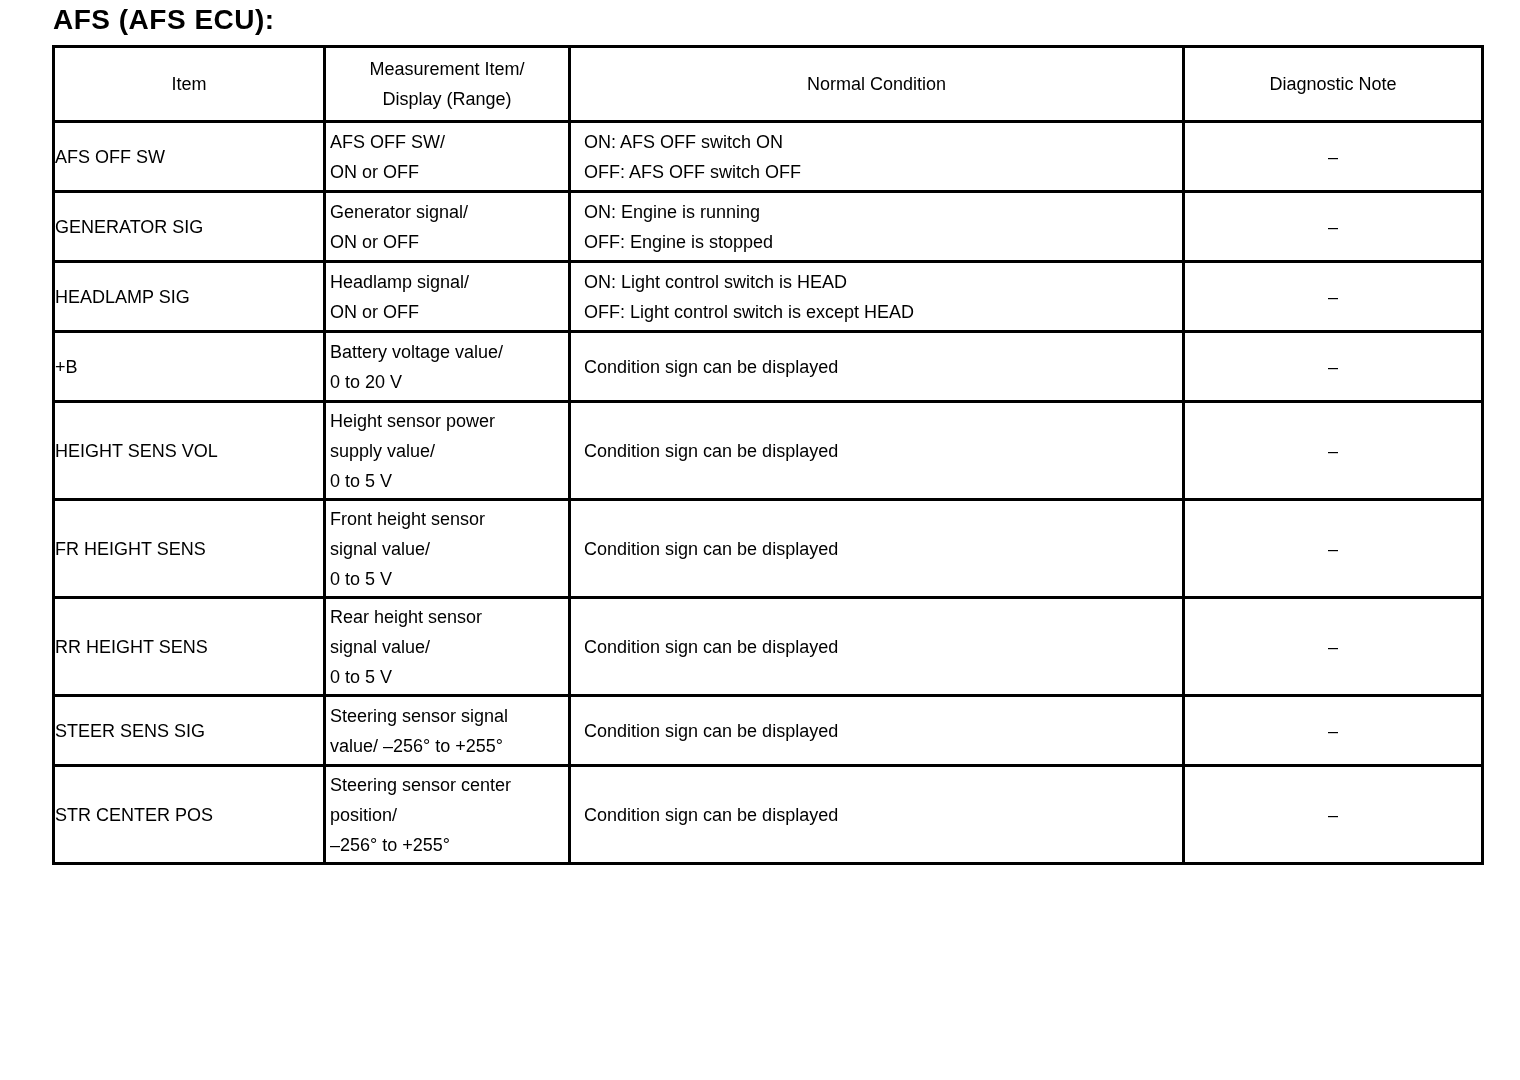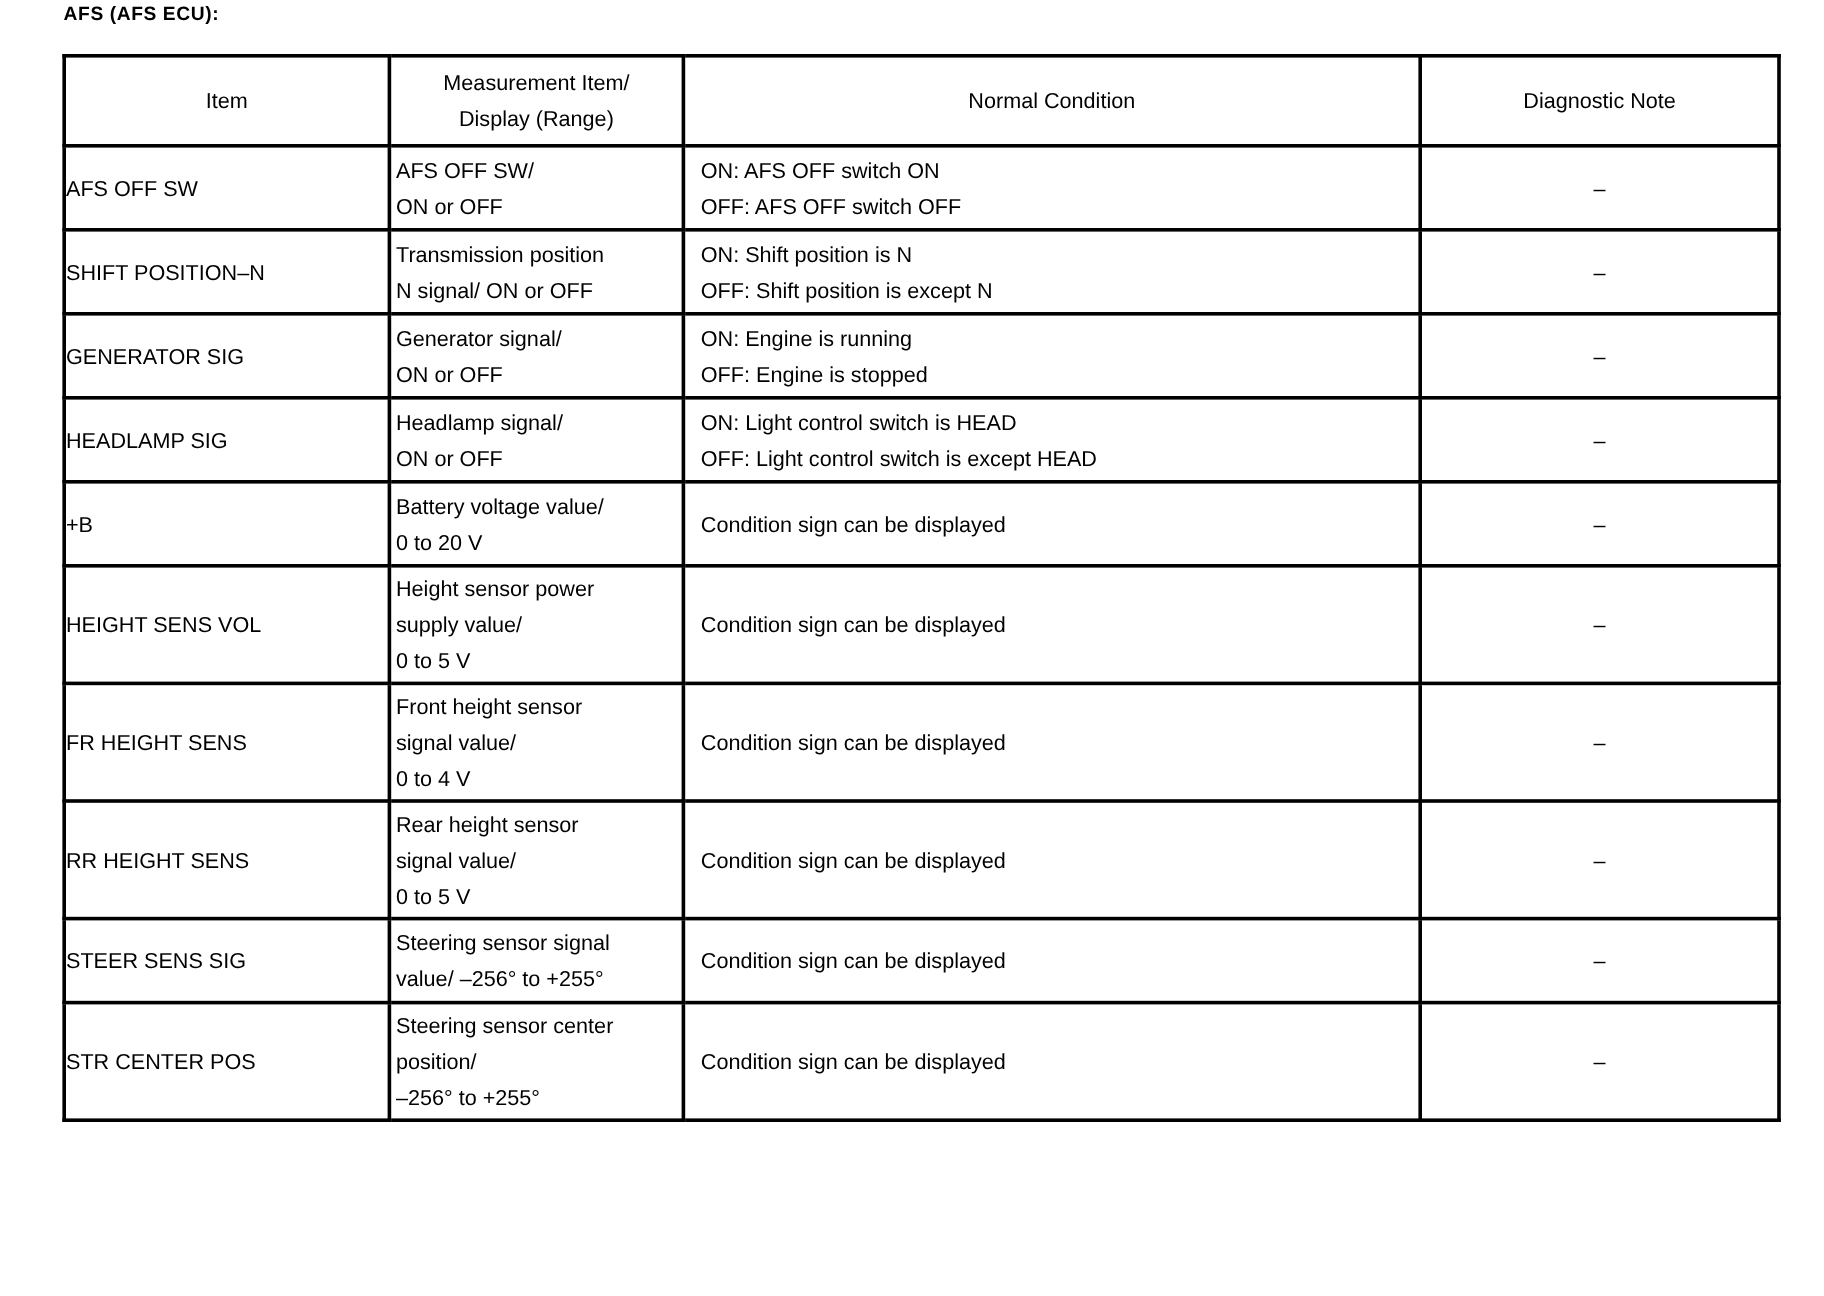--- a/index.html
+++ b/index.html
@@ -6,21 +6,21 @@
   html, body {
     width: 1520px; height: 1080px;
     background: #ffffff;
     font-family: "Liberation Sans", sans-serif;
     color: #000000;
     overflow: hidden;
   }
   .page-title {
     position: absolute;
     left: 53px; top: 4px;
-    font-size: 16px;
+    font-size: 28px;
     font-weight: bold;
     letter-spacing: 0.5px;
   }
   table.data-table {
     position: absolute;
     left: 52px; top: 45px;
     width: 1429px;
     border-collapse: collapse;
     table-layout: fixed;
   }
@@ -65,28 +65,20 @@
   <tbody>
     <tr class="h70">
       <td class="c-item">AFS OFF SW</td>
       <td class="c-meas">AFS OFF SW/
 ON or OFF</td>
       <td class="c-cond">ON: AFS OFF switch ON
 OFF: AFS OFF switch OFF</td>
       <td class="c-note">–</td>
     </tr>
     <tr class="h70">
-      <td class="c-item">SHIFT POSITION–N</td>
-      <td class="c-meas">Transmission position
-N signal/ ON or OFF</td>
-      <td class="c-cond">ON: Shift position is N
-OFF: Shift position is except N</td>
-      <td class="c-note">–</td>
-    </tr>
-    <tr class="h70">
       <td class="c-item">GENERATOR SIG</td>
       <td class="c-meas">Generator signal/
 ON or OFF</td>
       <td class="c-cond">ON: Engine is running
 OFF: Engine is stopped</td>
       <td class="c-note">–</td>
     </tr>
     <tr class="h70">
       <td class="c-item">HEADLAMP SIG</td>
       <td class="c-meas">Headlamp signal/
@@ -107,21 +99,21 @@
       <td class="c-meas">Height sensor power
 supply value/
 0 to 5 V</td>
       <td class="c-cond">Condition sign can be displayed</td>
       <td class="c-note">–</td>
     </tr>
     <tr class="h98">
       <td class="c-item">FR HEIGHT SENS</td>
       <td class="c-meas">Front height sensor
 signal value/
-0 to 4 V</td>
+0 to 5 V</td>
       <td class="c-cond">Condition sign can be displayed</td>
       <td class="c-note">–</td>
     </tr>
     <tr class="h98">
       <td class="c-item">RR HEIGHT SENS</td>
       <td class="c-meas">Rear height sensor
 signal value/
 0 to 5 V</td>
       <td class="c-cond">Condition sign can be displayed</td>
       <td class="c-note">–</td>

